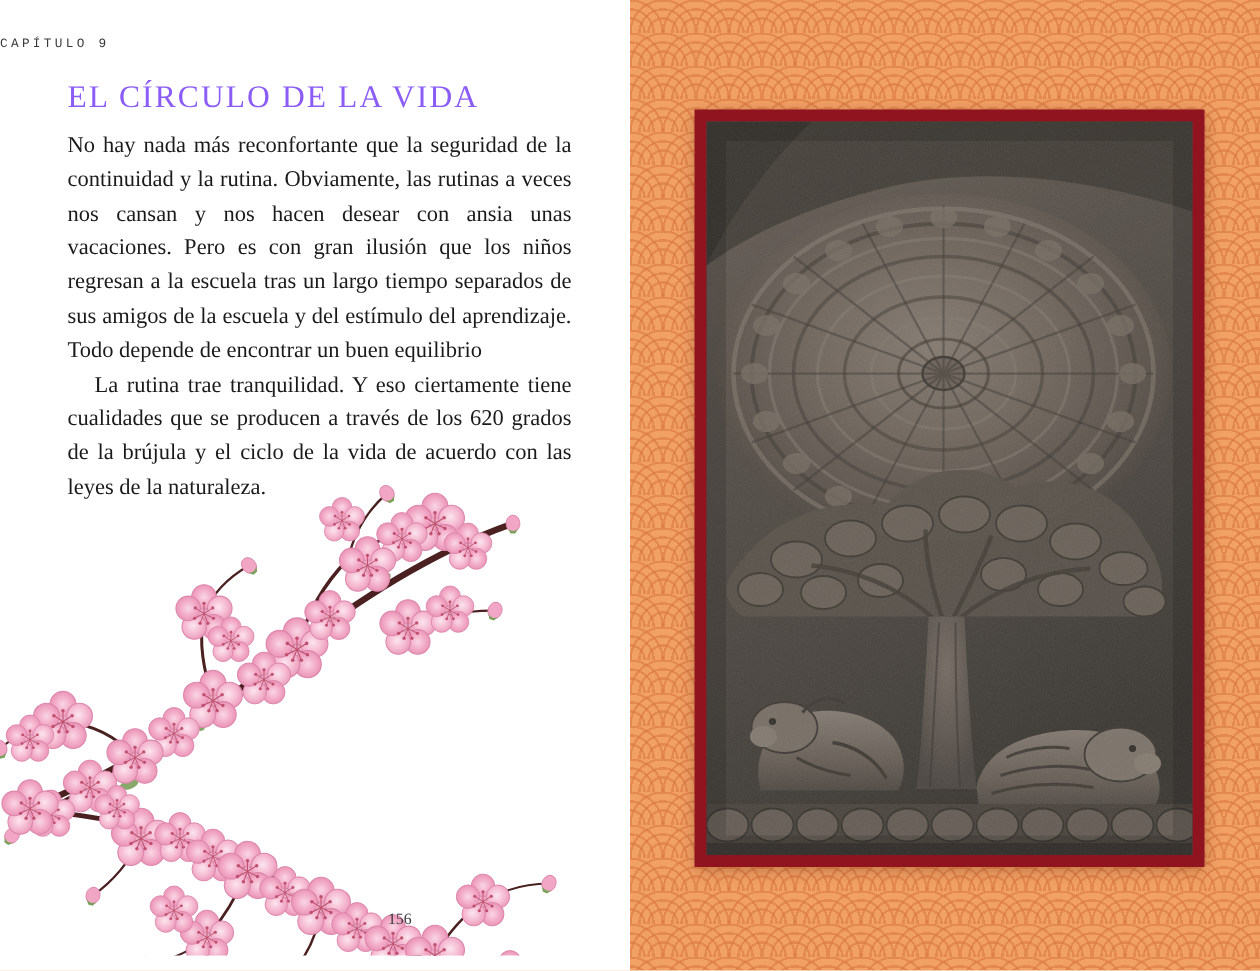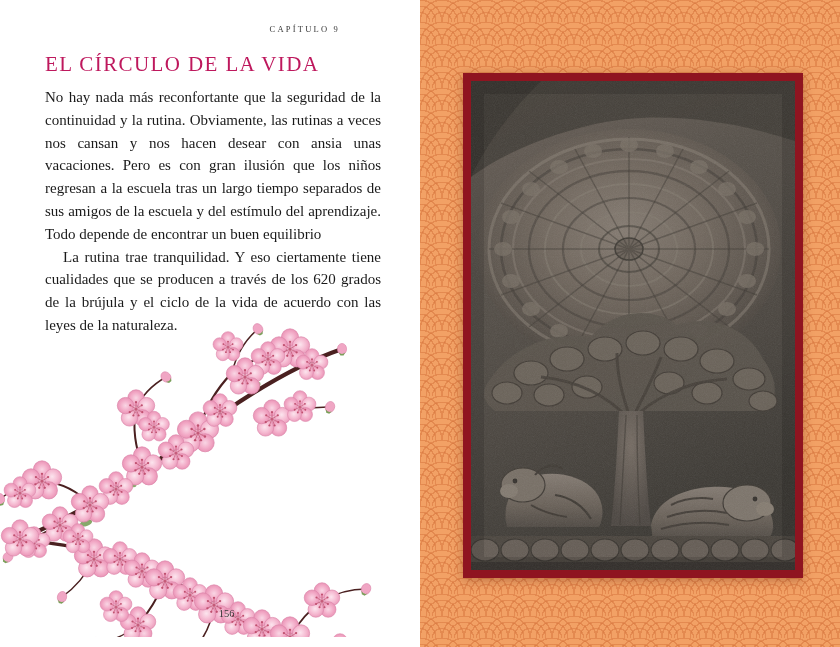--- a/index.html
+++ b/index.html
@@ -25,36 +25,36 @@
     width: 420px;
     height: 647px;
     background: #ffffff;
     overflow: hidden;
   }
   .chapter-label {
     position: absolute;
     top: 24px;
     left: 0;
     width: 340px;
-    text-align: right;
-    font-family: Liberation Serif, serif;
+    text-align: left;
+    font-family: Liberation Mono, monospace;
     font-size: 8.5px;
     letter-spacing: 2.2px;
     color: #3a3a3a;
     text-transform: uppercase;
   }
   .page-title {
     position: absolute;
     top: 52px;
     left: 45px;
     width: 340px;
     font-family: "Liberation Serif", serif;
     font-size: 21px;
     letter-spacing: 1.4px;
-    color: #be185d;
+    color: #8b5cf6;
     font-weight: normal;
     margin: 0;
   }
   .body-text {
     position: absolute;
     top: 86px;
     left: 45px;
     width: 336px;
     font-family: "Liberation Serif", serif;
     font-size: 15px;
@@ -70,20 +70,21 @@
   }
   .folio {
     position: absolute;
     bottom: 28px;
     left: 0;
     width: 453px;
     text-align: center;
     font-family: "Liberation Serif", serif;
     font-size: 10.5px;
     color: #3a3a3a;
+    padding-left: 40px;
   }
   
   .blossom-art {
     position: absolute;
     left: -10px;
     bottom: 10px;
     width: 430px;
     height: 330px;
   }
   

